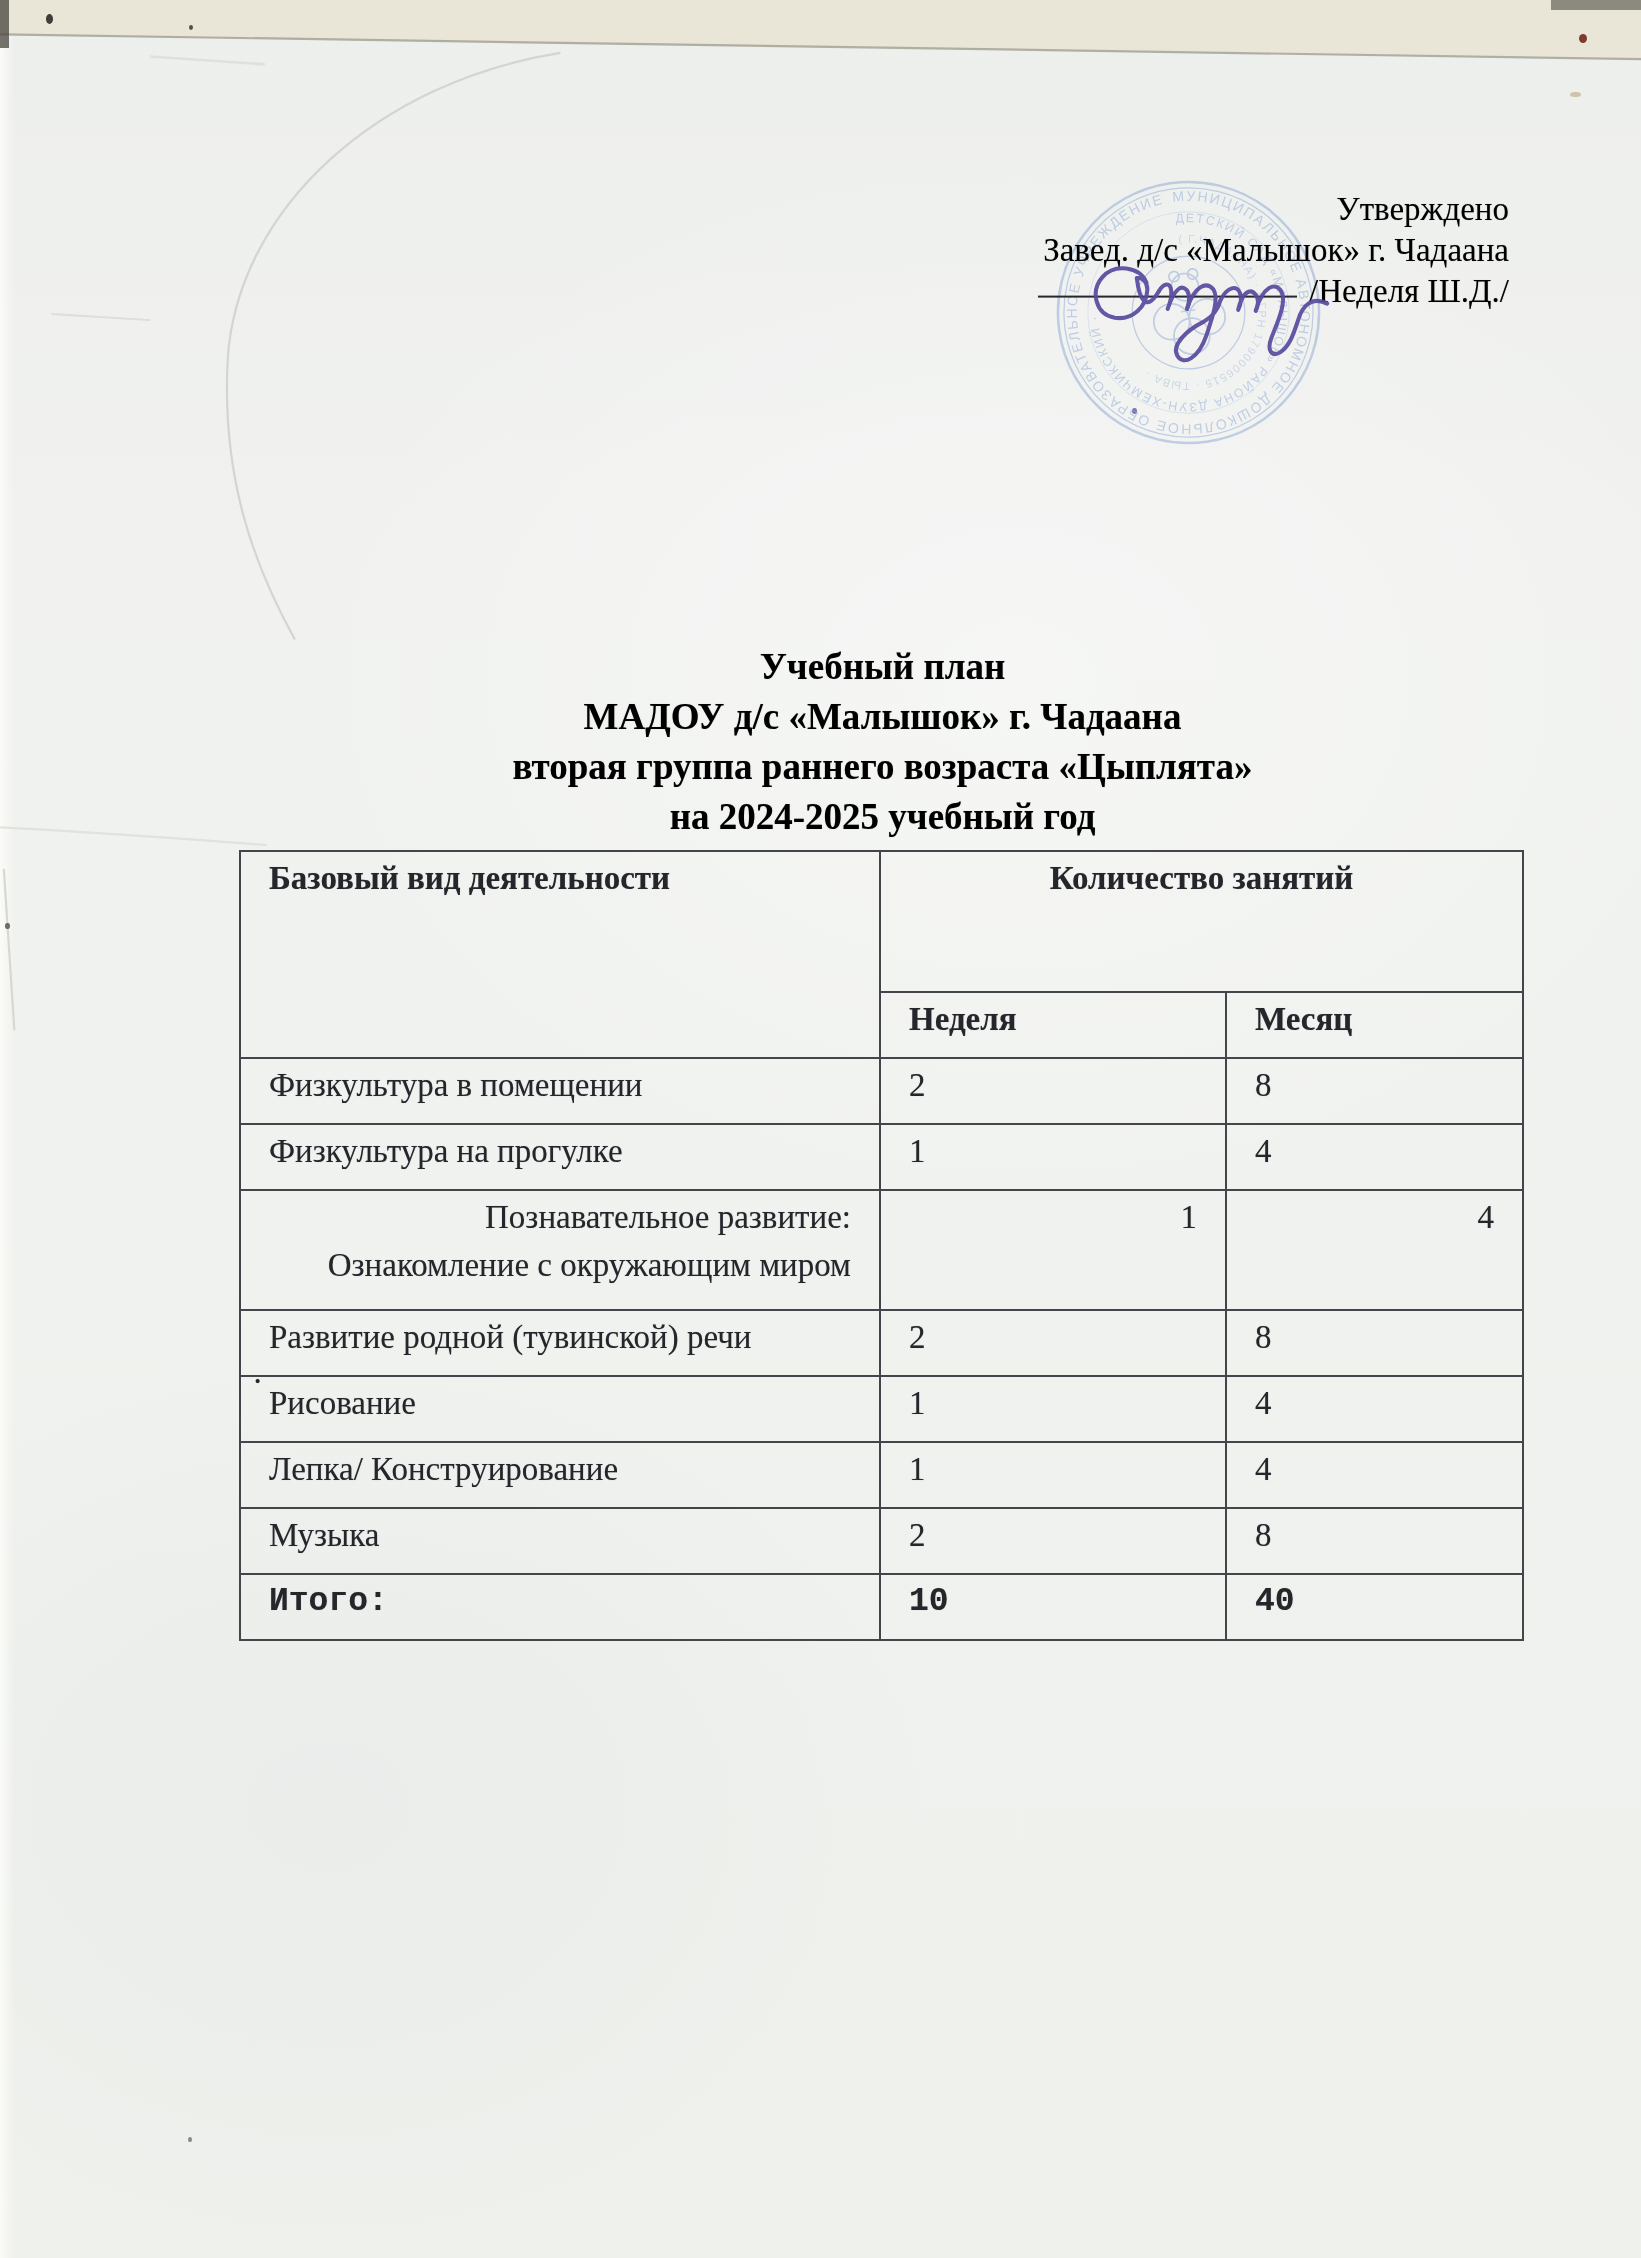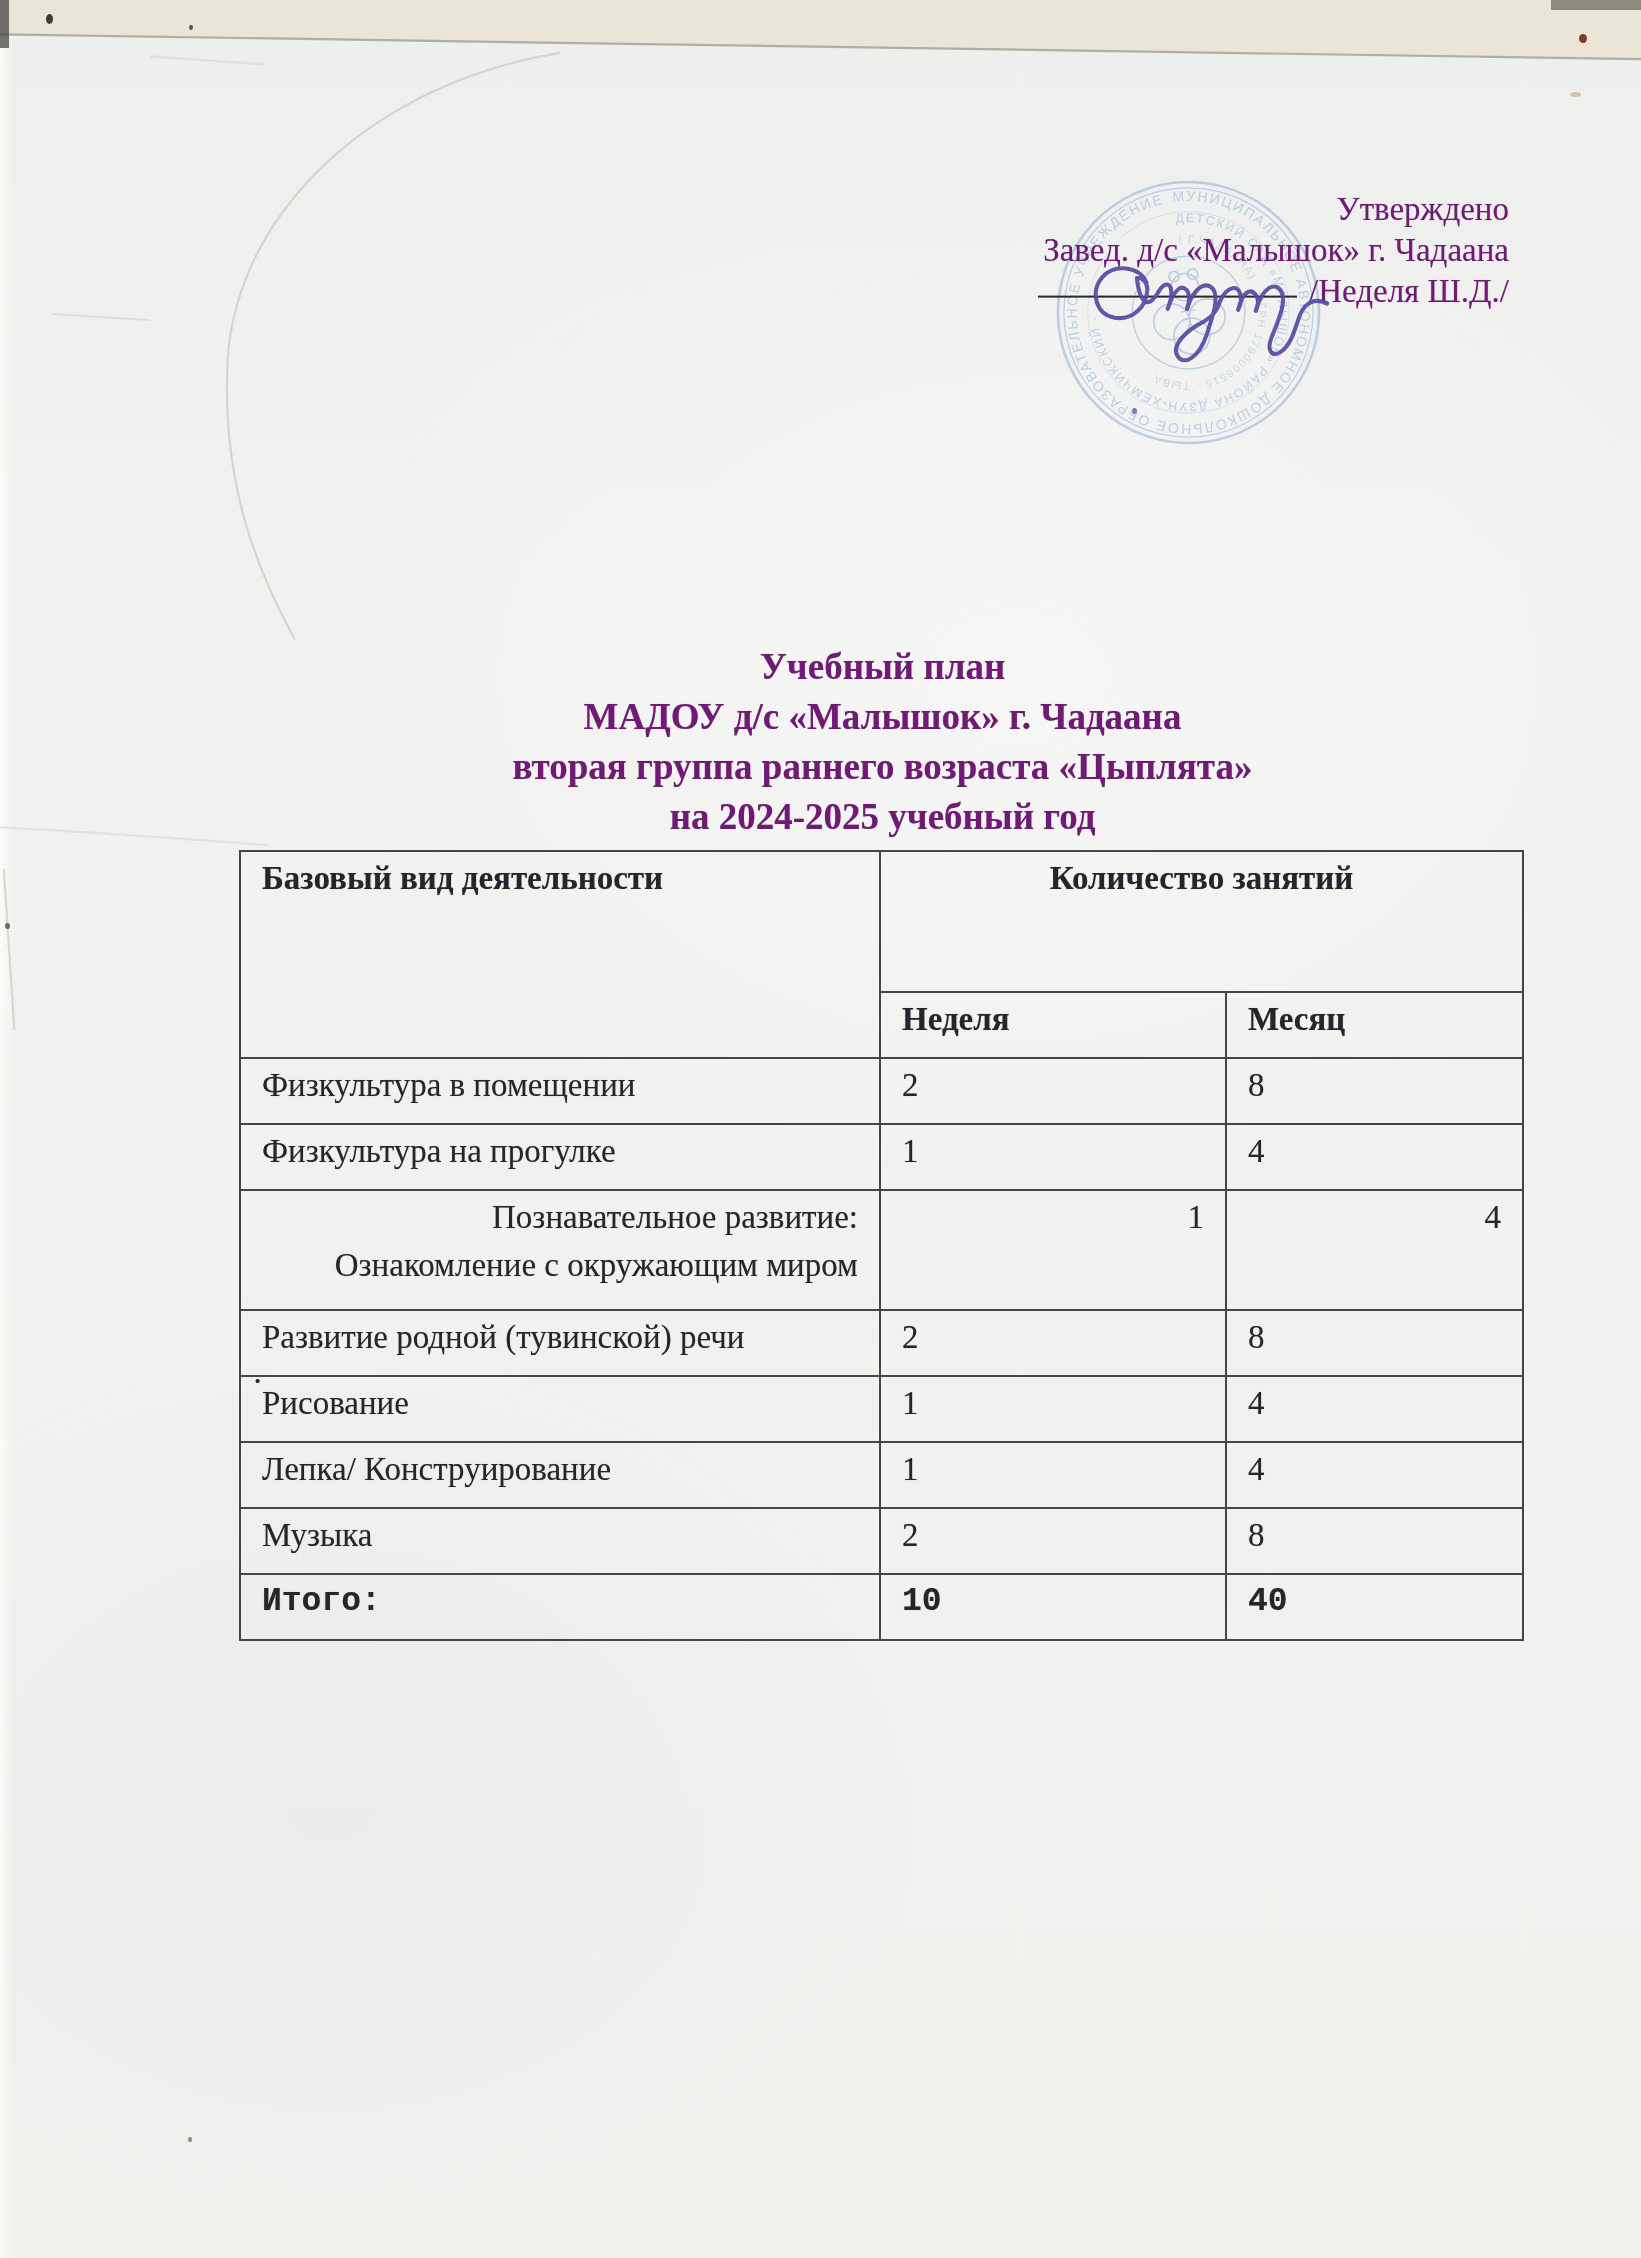--- a/index.html
+++ b/index.html
@@ -19,21 +19,21 @@
     clip-path: polygon(0 34px, 100% 58px, 100% 100%, 0 100%);
     background:
       radial-gradient(1059px 794px at 62% 30%, rgba(255,255,255,0.35), rgba(255,255,255,0) 70%),
       radial-gradient(794px 618px at 20% 80%, rgba(226,230,228,0.45), rgba(226,230,228,0) 75%),
       linear-gradient(180deg, #edefed 0%, #f1f2f0 25%, #f0f2ef 55%, #eff1ed 100%);
   }
   #paper::before { 
     content: ""; position: absolute; left: 0; top: 0; bottom: 0; width: 14px;
     background: linear-gradient(90deg, rgba(252,252,248,0.9), rgba(252,252,248,0));
   }
-  .ink { color: #701a75; text-shadow: 0 0 0.9px rgba(31,33,37,0.35); }
+  .ink { color: #000000; text-shadow: 0 0 0.9px rgba(31,33,37,0.35); }
 
   
   #approval {
     position: absolute; top: 189px; right: 133px;
     text-align: right; font-size: 33px; line-height: 41px; white-space: nowrap;
   }
   .sig-line-rule {
     display: inline-block; width: 259px; border-bottom: 2.6px solid #26282c;
     transform: translateY(-4.4px); margin-right: 12.4px;
   }
@@ -56,21 +56,21 @@
   }
 
   
   #table-wrap { position: absolute; left: 239px; top: 850px; width: 1283px; }
   table.plan {
     border-collapse: collapse; table-layout: fixed;
     width: 1283px; font-size: 33px;
   }
   table.plan td {
     border: 2.6px solid #43454a;
-    vertical-align: top; padding: 8px 21px;
+    vertical-align: top; padding: 8px 28px;
     color: #24262b; text-shadow: 0 0 0.9px rgba(36,38,43,0.35);
     overflow: visible;
   }
   tr.r-head1 { height: 141px; }
   tr.r-head2 { height: 66px; }
   tr.r-data  { height: 66px; }
   tr.r-tall  { height: 120px; text-align: right; }
   tr.r-total { height: 66px; font-family: Liberation Mono, monospace; }
   .c-activity-h, .c-sub-h, .c-group-h { font-weight: bold; }
   .c-group-h { text-align: center; }

